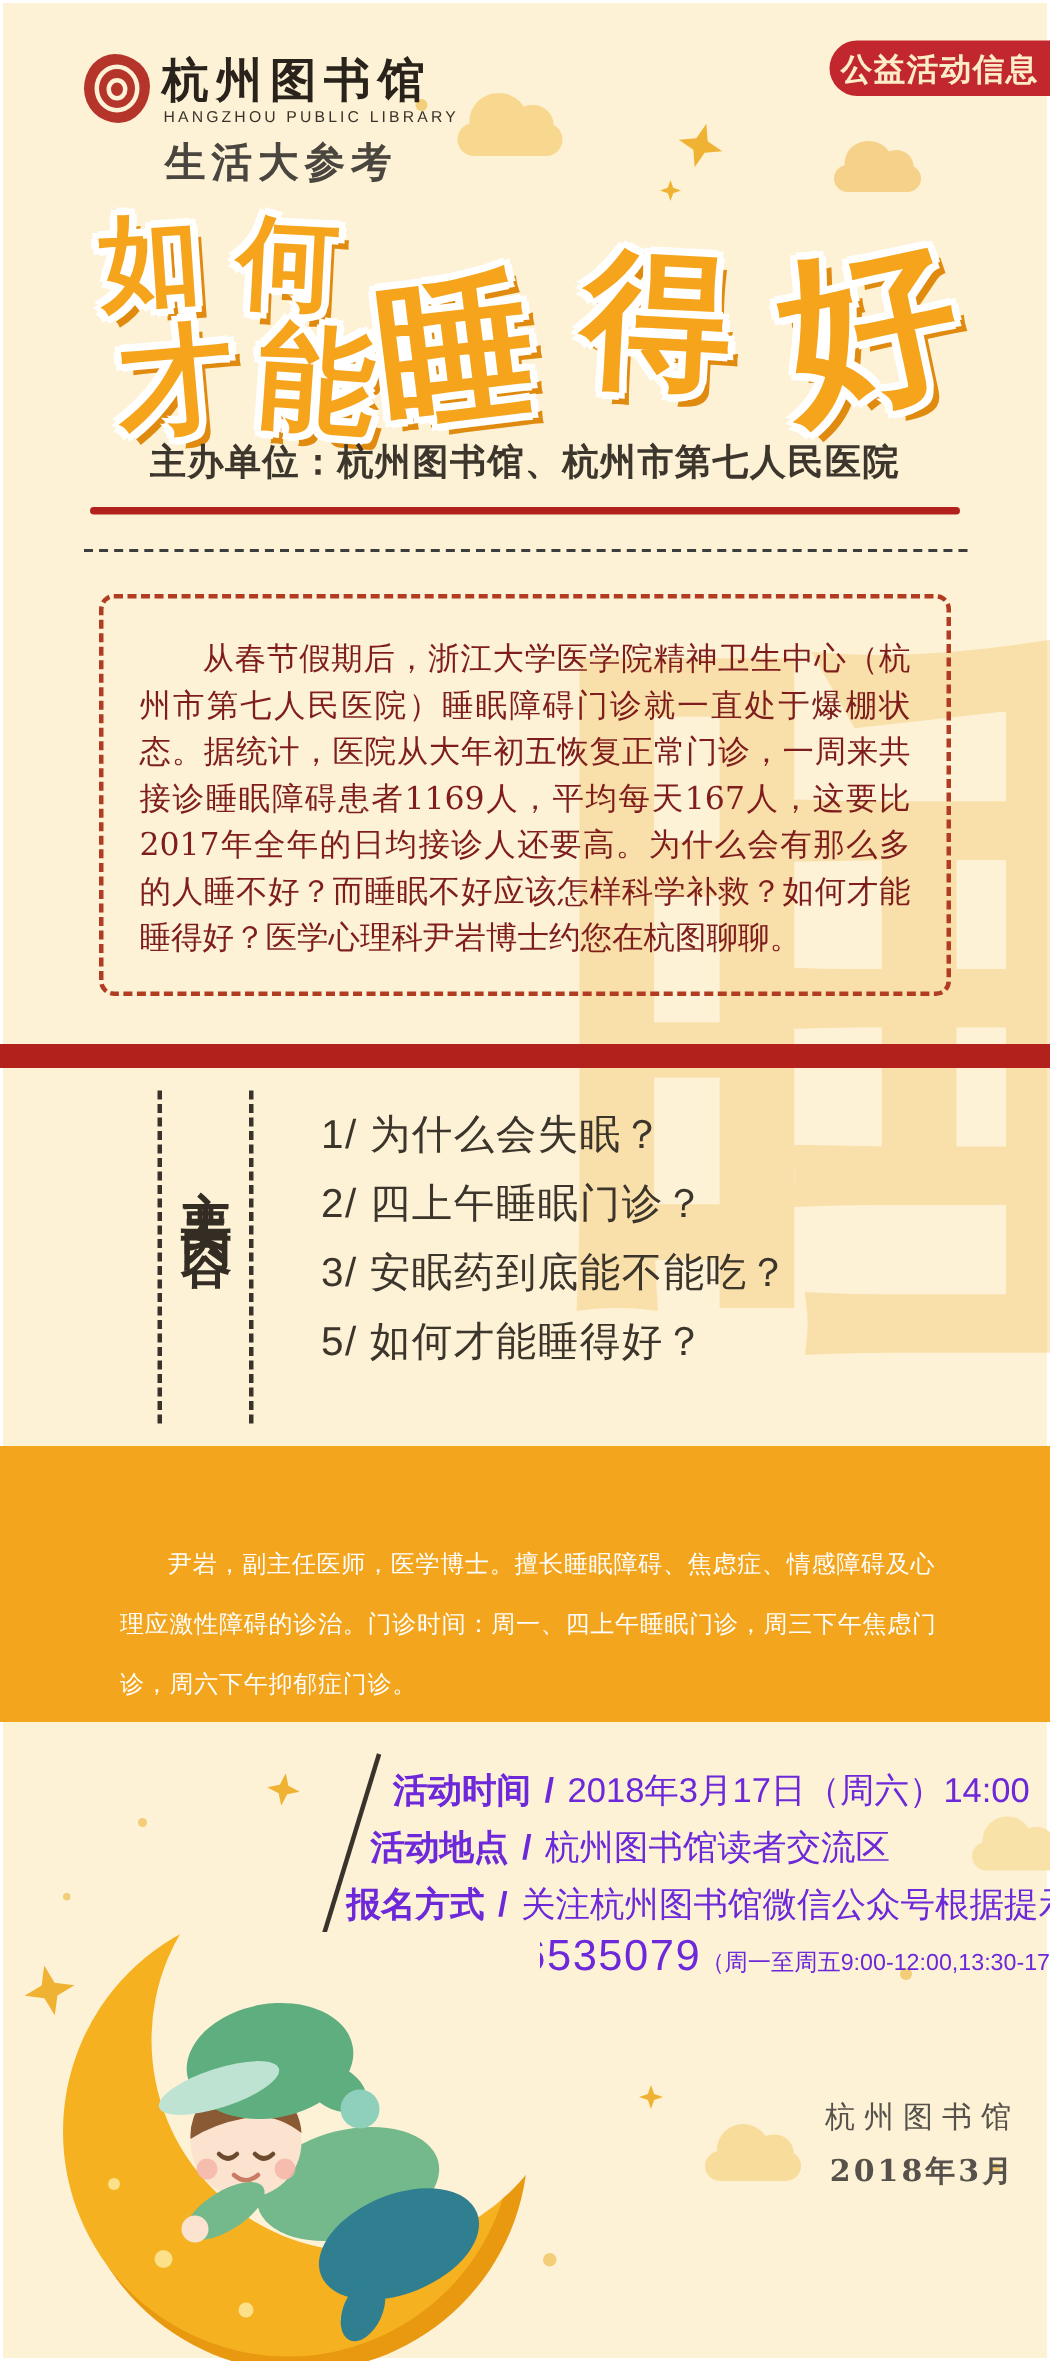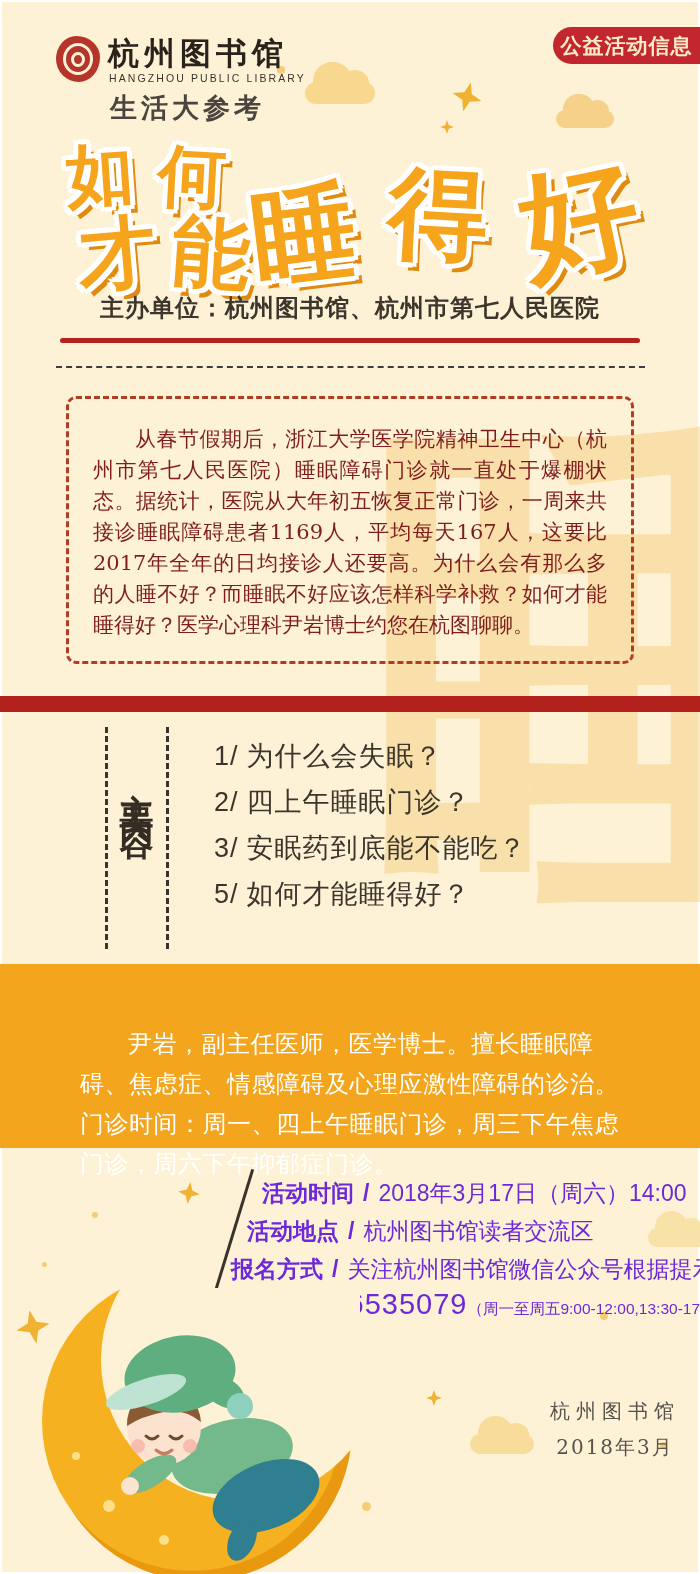--- a/index.html
+++ b/index.html
@@ -87,39 +87,39 @@
     letter-spacing:10px; color:#332d24;
   }
   .mc-list{ position:absolute; left:214px; top:733px; z-index:1; }
   .mc-item{ font-size:27px; line-height:46px; font-weight:500; color:#3c352b; letter-spacing:1px; }
   .mc-item .num{ margin-right:8px; }
   
   .speaker-band{ position:absolute; left:0; top:964px; width:700px; height:184px; background:#f3a51d; z-index:1; }
   .speaker-heading{ position:absolute; left:84px; top:24px; font-size:26px; font-weight:800; color:#ffffff; letter-spacing:2px; }
   .speaker-bio{
     position:absolute; left:80px; top:60px; width:548px;
-    font-size:24px; line-height:40px; color:#ffffff; text-indent:2em; letter-spacing:.5px;
+    font-size:16px; line-height:40px; color:#ffffff; text-indent:2em; letter-spacing:.5px;
   }
   
   .diagonal{ position:absolute; left:229px; top:1166px; width:3px; height:152px; background:#3a332c; transform:rotate(17deg); z-index:1; }
   .detail-row{ position:absolute; z-index:1; white-space:nowrap; color:#6d28d9; }
   .d-label{ font-size:23px; font-weight:800; }
   .d-slash{ font-size:23px; font-weight:800; margin:0 9px; }
   .d-value{ font-size:23px; font-weight:500; }
   .d-phone{ font-size:29px; font-weight:500; letter-spacing:1px; }
   .d-note{ font-size:15.5px; font-weight:500; }
   
   .moon-svg{ position:absolute; left:14px; top:1288px; z-index:1; }
   .footer{
     position:absolute; left:530px; top:1393px; width:170px; z-index:1;
     text-align:center; font-family:"DejaVu Serif", serif;
     font-size:20px; line-height:36px; color:#56524b;
   }
   .footer .f1{ letter-spacing:6px; }
-  .footer .f2{ letter-spacing:2px; }
+  .footer .f2{ letter-spacing:2px;font-weight:bold; }
 </style>
 </head>
 <body>
 
 <div class="poster">
 
   <div class="watermark">睡</div>
   <div class="cloud" style="left:305px;top:82px;width:70px;height:22px;background:#f8d88f;"></div>
   <div class="cloud" style="left:556px;top:110px;width:58px;height:18px;background:#f6d189;"></div>
   <div class="cloud" style="left:300px;top:1324px;width:60px;height:20px;background:#f8dc9b;"></div>

